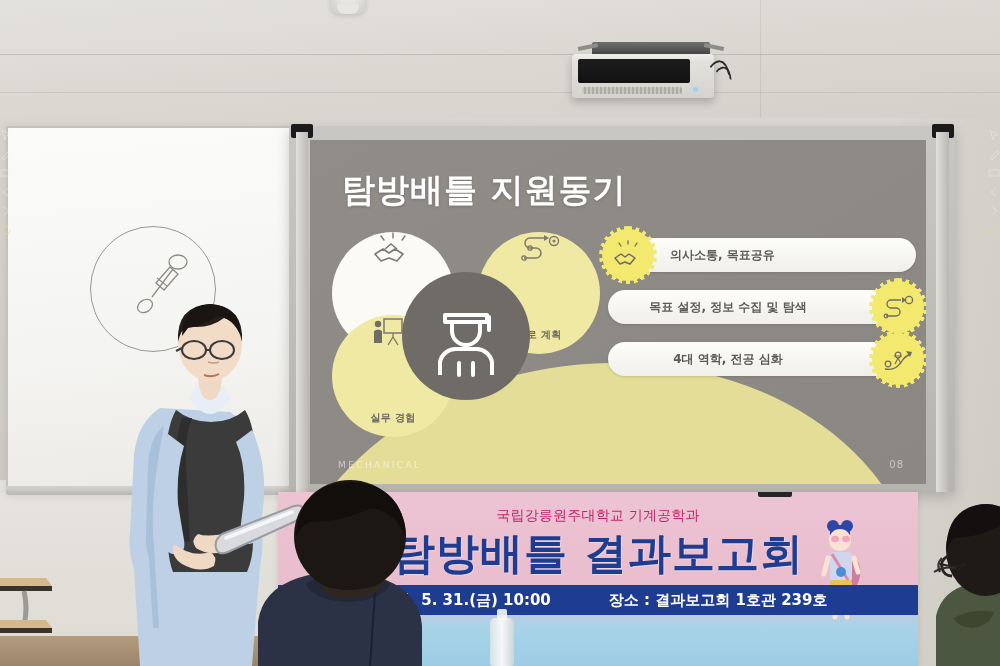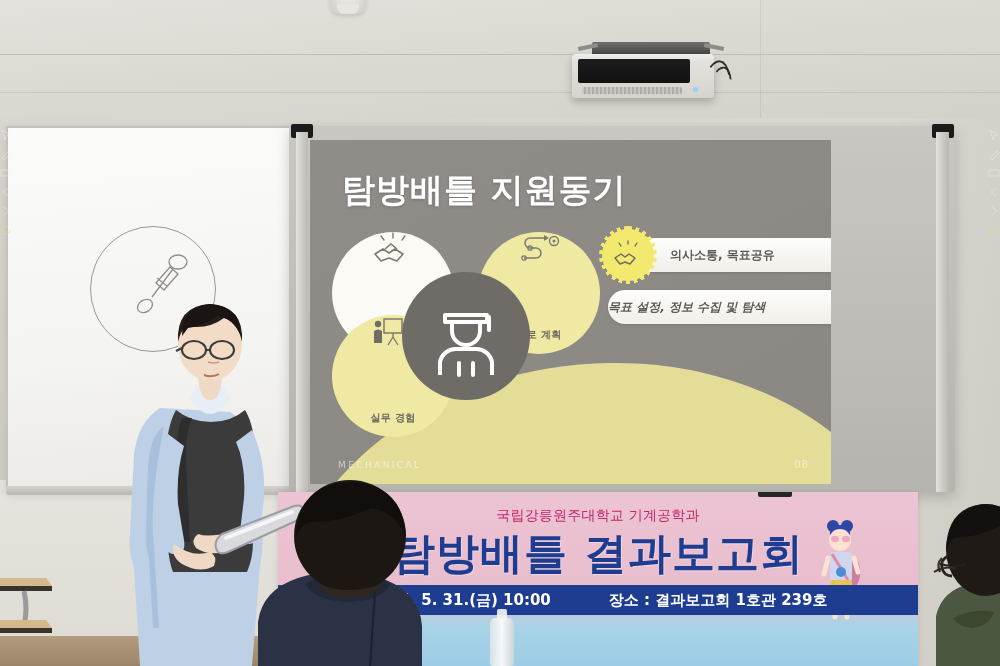--- a/index.html
+++ b/index.html
@@ -121,21 +121,21 @@
     position:absolute; left:296px; top:132px; width:12px; height:360px;
     background:linear-gradient(90deg,#e2e0db,#bcbab4);
   }
   .screen-rail-r {
     position:absolute; left:936px; top:132px; width:13px; height:360px;
     background:linear-gradient(90deg,#e3e1dc,#b9b7b1);
   }
 
   
   .slide {
-    position:absolute; left:310px; top:140px; width:521px; height:344px;
+    position:absolute; left:310px; top:140px; width:616px; height:344px;
     background:linear-gradient(150deg,#908d88 0%,#8d8a85 55%,#8b8883 100%);
     overflow:hidden;
   }
   .slide-blob {
     position:absolute; left:-40px; bottom:-130px; width:640px; height:250px;
     background:#e9e39a; border-radius:50% 50% 0 0 / 100% 100% 0 0;
     transform:rotate(-5deg); opacity:.93;
   }
   .slide-title {
     position:absolute; left:32px; top:28px;
@@ -184,21 +184,21 @@
     position:absolute; left:0; top:0; width:308px; height:34px;
     background:linear-gradient(180deg,#fdfdfb,#f0efe9);
     border-radius:17px;
     box-shadow:0 1px 3px rgba(0,0,0,.13);
   }
   .row-text {
     position:relative; z-index:2; font-size:12px; color:#5d5a55; font-weight:700;
     white-space:nowrap;
   }
   .row-left .row-text { margin-left:62px; }
-  .row-right { justify-content:flex-start;font-style:italic; }
+  .row-right { justify-content:center; }
   .row-right .row-text { margin-right:68px; }
   .badge {
     position:absolute; top:-9px; width:52px; height:52px; z-index:3;
   }
   .row-left .badge { left:-6px; }
   .row-right .badge { right:-8px; }
   .badge-disc {
     position:absolute; inset:0; border-radius:50%;
     background:#f2e96e;
   }
@@ -385,20 +385,35 @@
             <path d="M4 24 h10 a4 4 0 0 0 0-8 h-5 a4 4 0 0 1 0-8 h10" fill="none" stroke="#6f6c62" stroke-width="1.4"></path>
             <circle cx="4" cy="24" r="1.8" fill="none" stroke="#6f6c62" stroke-width="1.2"></circle>
             <path d="M20 5 l4 3 -4 3z" fill="#6f6c62"></path>
             <circle cx="27" cy="8" r="3.6" fill="none" stroke="#6f6c62" stroke-width="1.3"></circle>
           </svg>
         </div>
         <div class="row-text">목표 설정, 정보 수집 및 탐색</div>
       </div>
 
 
+      <div class="row row-right">
+        <div class="row-pill"></div>
+        <div class="badge">
+          <div class="badge-gear"></div>
+            <div class="badge-disc"></div>
+          <svg class="badge-icon" viewBox="0 0 32 30">
+            <path d="M3 25 q11 2 17-8 q3-5 9-7" fill="none" stroke="#6f6c62" stroke-width="1.4"></path>
+            <path d="M24 7 l6 1 -2 5z" fill="#6f6c62"></path>
+            <circle cx="16" cy="11" r="2.8" fill="none" stroke="#6f6c62" stroke-width="1.2"></circle>
+            <path d="M16 14 l-3 6 M16 14 l3 6 M12 12 h8" stroke="#6f6c62" stroke-width="1.1"></path>
+            <circle cx="6" cy="20" r="2.8" fill="none" stroke="#6f6c62" stroke-width="1.2"></circle>
+          </svg>
+        </div>
+        <div class="row-text">4대 역학, 전공 심화</div>
+      </div>
     </div>
 
     <div class="slide-footer">MECHANICAL</div>
     <div class="slide-pageno">08</div>
   </div>
 
   <div class="slide-toolbar tb-left">
     <svg class="tb-btn" viewBox="0 0 14 14">
         <path d="M3 2 l8 5 -4 1 -1 4z" fill="none" stroke="#f2f2ee" stroke-width="1"></path>
       </svg>

